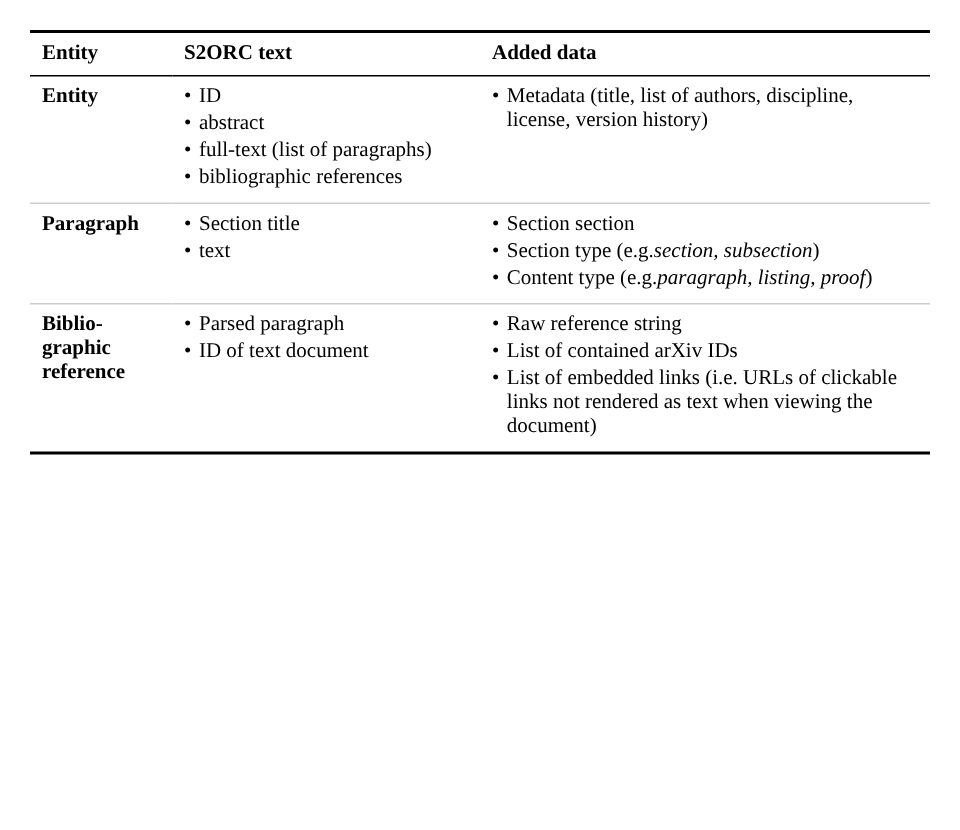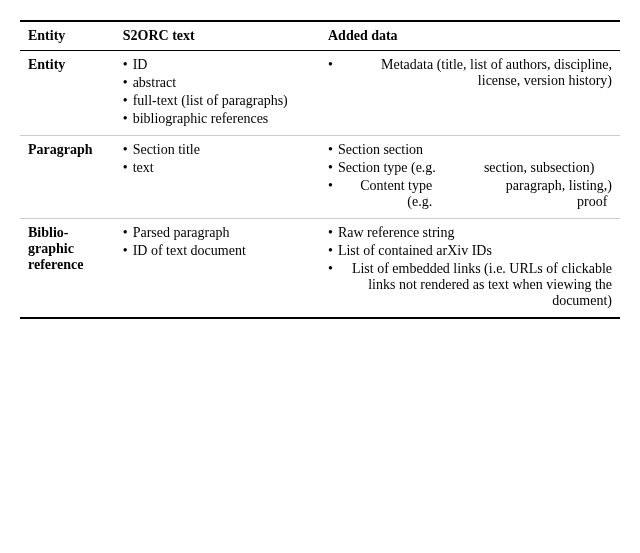--- a/index.html
+++ b/index.html
@@ -74,31 +74,30 @@
     ul.bullet-list {
       list-style: none;
       padding: 0;
       margin: 0;
     }
 
     ul.bullet-list li {
       display: flex;
       align-items: flex-start;
       margin-bottom: 2px;
-      text-align: right;
     }
 
     ul.bullet-list li::before {
       content: "•";
       margin-right: 5px;
       flex-shrink: 0;
     }
 
     .italic {
-      margin-left: 48px;
+      font-style: italic;
     }
 
     thead tr th:first-child {
       width: 90px;
     }
     thead tr th:nth-child(2) {
       width: 195px;
     }
     thead tr th:nth-child(3) {
       width: 285px;

